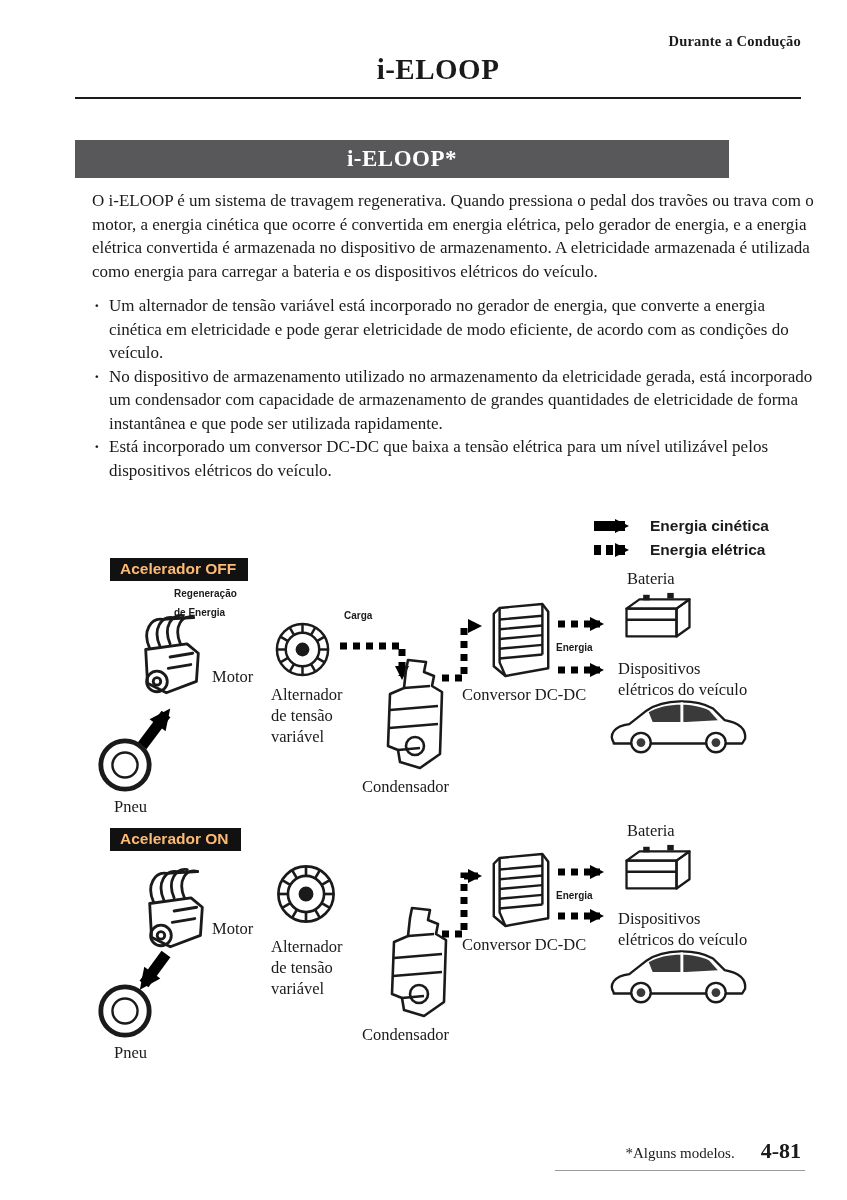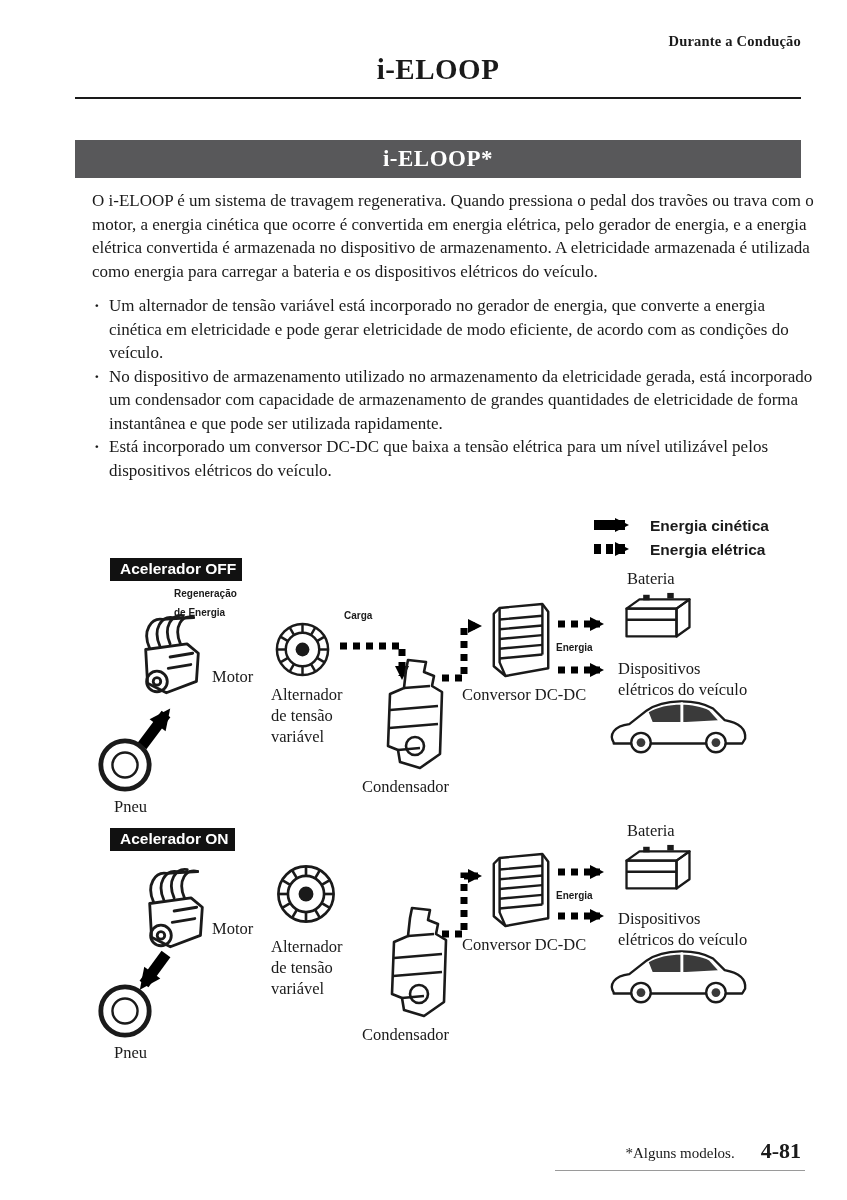--- a/index.html
+++ b/index.html
@@ -10,43 +10,43 @@
   }
 
   
   .hdr { position:absolute; top:33px; left:75px; width:726px; text-align:right; }
   .hdr-section { font-weight:bold; font-size:14.5px; letter-spacing:0.2px; }
   .hdr-title { font-weight:bold; font-size:29px; margin-top:3px; letter-spacing:0.5px;text-align:center; }
   .hdr-rule { position:absolute; top:97px; left:75px; width:726px; border-top:2px solid #1a1a1a; }
 
   
   .title-bar {
-    position:absolute; top:140px; left:75px; width:726px; height:38px;
+    position:absolute; top:140px; left:75px; width:654px; height:38px;
     background:#58585a; color:#ffffff; font-weight:bold; font-size:23px;
     text-align:center; line-height:38px; letter-spacing:0.5px;
   }
 
   
   .content { position:absolute; top:189px; left:92px; width:726px; font-size:17px; line-height:23.5px; }
   .content p { margin-bottom:11px; }
   .bullets { list-style:none; }
   .bullets li { position:relative; padding-left:17px; }
   .bullets li::before { content:"\00B7"; position:absolute; left:2px; top:0; font-weight:bold; }
 
   
   .diagram { position:absolute; top:516px; left:0; width:847px; height:560px; }
   .abs { position:absolute; }
   .bold-label { font-family:"Liberation Sans", sans-serif; font-weight:bold; font-size:10px; line-height:19px; white-space:pre-line; }
   .serif-label { font-family:"Liberation Serif", serif; font-size:16.5px; line-height:21px; white-space:pre-line; }
   .mode-badge {
-    background:#111111; color:#ffffff; font-family:"Liberation Sans", sans-serif;
-    font-weight:bold; font-size:15.5px; padding:2px 6px 3px 10px; display:inline-block;
+    background:#111111; color:#fdba74; font-family:"Liberation Sans", sans-serif;
+    font-weight:bold; font-size:15.5px; padding:2px 12px 3px 10px; display:inline-block;
   }
   .legend { left:592px; top:0; display:flex; flex-direction:column; gap:5px; }
-  .legend-row { display:flex; align-items:flex-start; gap:8px; }
+  .legend-row { display:flex; align-items:center; gap:8px; }
   .legend-row .bold-label { font-size:15.5px; }
   .arr line, .arr polyline { stroke:#000; fill:none; }
   .dashed { stroke-width:7; stroke-dasharray:7 6; }
   .thick { stroke-width:11; }
 
   
   .footer { position:absolute; top:1138px; left:75px; width:726px; text-align:right; }
   .footer-note { font-size:15px; margin-right:26px; }
   .footer-page { font-size:22px; font-weight:bold; }
   .footer-rule { position:absolute; top:1170px; left:555px; width:250px; border-top:1px solid #9a9a9a; }

